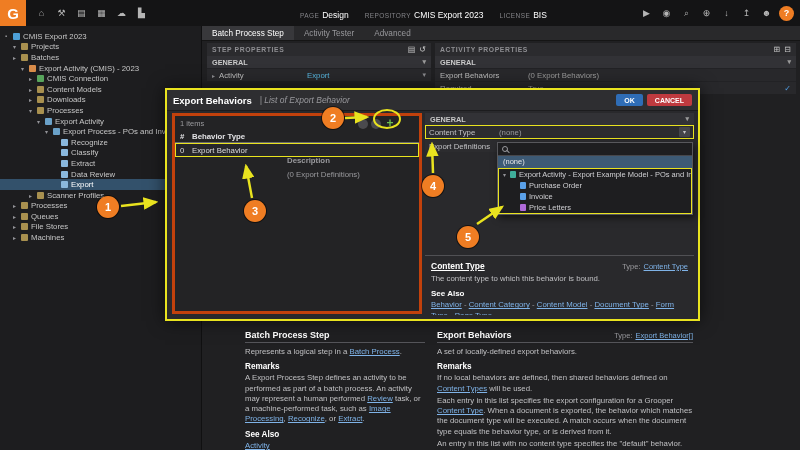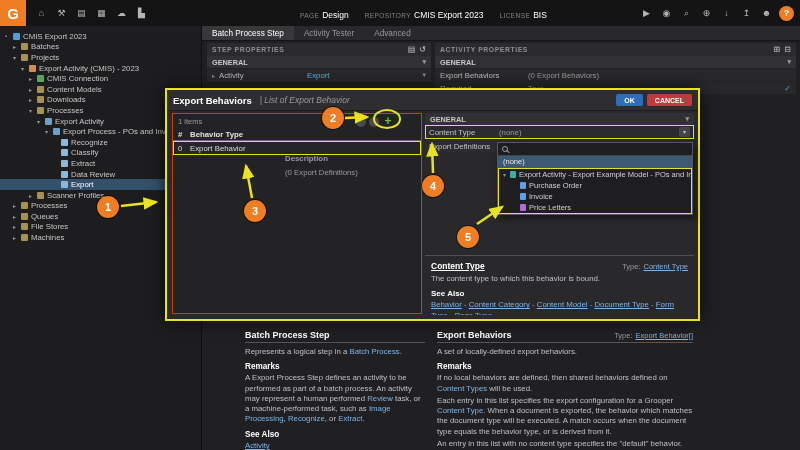--- a/index.html
+++ b/index.html
@@ -58,33 +58,33 @@
   
   .help-left  { position:absolute; left:43px;  top:304px; width:180px; }
   .help-right { position:absolute; left:235px; top:304px; width:256px; }
   .help-title-row { display:flex; align-items:baseline; border-bottom:1px solid #55555a; padding-bottom:2px; margin-bottom:4px; }
   .help-title-text { font-size:9px; font-weight:bold; color:#ffffff; }
   .type-ref { margin-left:auto; font-size:7.5px; }
   .type-ref .t-lbl { color:#9a9a9e; margin-right:3px; }
   .help-body { font-size:7.8px; color:#c0c0c3; line-height:1.32; margin-bottom:2px; }
   .help-h { font-size:8.2px; font-weight:bold; color:#ffffff; margin:5px 0 2px; }
   .hlink { color:#7fb3e8; text-decoration:underline; }
-  .seg .link { color:#7fb3e8; }
+  .seg .link { color:#7fb3e8; text-decoration:underline; }
 
   
   .modal { position:absolute; left:165px; top:88px; width:535px; height:233px; background:#29292c; border:2px solid #e9e31f; box-shadow:0 0 16px rgba(0,0,0,.65); z-index:10; }
   .modal-titlebar { height:21px; display:flex; align-items:center; padding:0 6px; background:#2e2e31; border-bottom:1px solid #1c1c1e; }
   .modal-title { font-size:9.5px; font-weight:bold; color:#ffffff; }
   .modal-subtitle { font-size:8.5px; font-style:italic; color:#99999d; margin-left:8px; }
   .modal-btns { margin-left:auto; display:flex; gap:4px; }
   .dlg-btn { border:none; font-family:inherit; font-size:7px; font-weight:bold; color:#fff; padding:2.5px 8px; border-radius:2px; cursor:pointer; }
   .btn-ok { background:#2f6db6; }
   .btn-cancel { background:#bf3a3f; }
 
-  .list-pane { position:absolute; left:5px; top:23px; width:250px; bottom:5px; background:#232325; border:1px solid #c2410c; }
+  .list-pane { position:absolute; left:5px; top:23px; width:250px; bottom:5px; background:#232325; border:3px solid #c2410c; }
   .list-toolbar { position:relative; height:15px; }
   .items-count { position:absolute; left:5px; top:3px; font-size:7.5px; color:#9a9a9e; }
   .tb-circ { position:absolute; top:3px; width:10px; height:10px; border-radius:50%; background:#4a4a4e; }
   .tb-c1 { left:183px; } .tb-c2 { left:196px; }
   .tb-add { position:absolute; left:209px; top:1px; width:12px; text-align:center; font-size:12px; font-weight:bold; color:#6fbf4f; line-height:12px; }
   .tbl-header { display:flex; align-items:center; height:12px; font-size:7.8px; font-weight:bold; color:#e2e2e5; border-bottom:1px solid #6a6a6e; }
   .tbl-row { display:flex; align-items:center; height:14px; font-size:7.8px; color:#dddddf; outline:1.5px solid #e9e31f; outline-offset:-1px; background:#26262a; }
   .col-num { width:17px; padding-left:5px; }
   .col-type { width:95px; }
   .col-desc { flex:1; color:#9a9a9e;margin-top:48px; }
@@ -168,28 +168,28 @@
 </header>
 
 <nav class="sidebar">
 
 <div class="tree-item" data-icon="database" style="--depth: 0;">
       <span class="tree-exp">▪</span>
       <span class="tree-icon"></span>
       <span class="tree-label">CMIS Export 2023</span>
     </div>
     <div class="tree-item" data-icon="folder" style="--depth: 1;">
+      <span class="tree-exp">▾</span>
+      <span class="tree-icon"></span>
+      <span class="tree-label">Projects</span>
+    </div>
+    <div class="tree-item" data-icon="folder" style="--depth: 1;">
       <span class="tree-exp">▸</span>
       <span class="tree-icon"></span>
       <span class="tree-label">Batches</span>
-    </div>
-    <div class="tree-item" data-icon="folder" style="--depth: 1;">
-      <span class="tree-exp">▾</span>
-      <span class="tree-icon"></span>
-      <span class="tree-label">Projects</span>
     </div>
     <div class="tree-item" data-icon="project" style="--depth: 2;">
       <span class="tree-exp">▾</span>
       <span class="tree-icon"></span>
       <span class="tree-label">Export Activity (CMIS) - 2023</span>
     </div>
     <div class="tree-item" data-icon="connection" style="--depth: 3;">
       <span class="tree-exp">▸</span>
       <span class="tree-icon"></span>
       <span class="tree-label">CMIS Connection</span>

